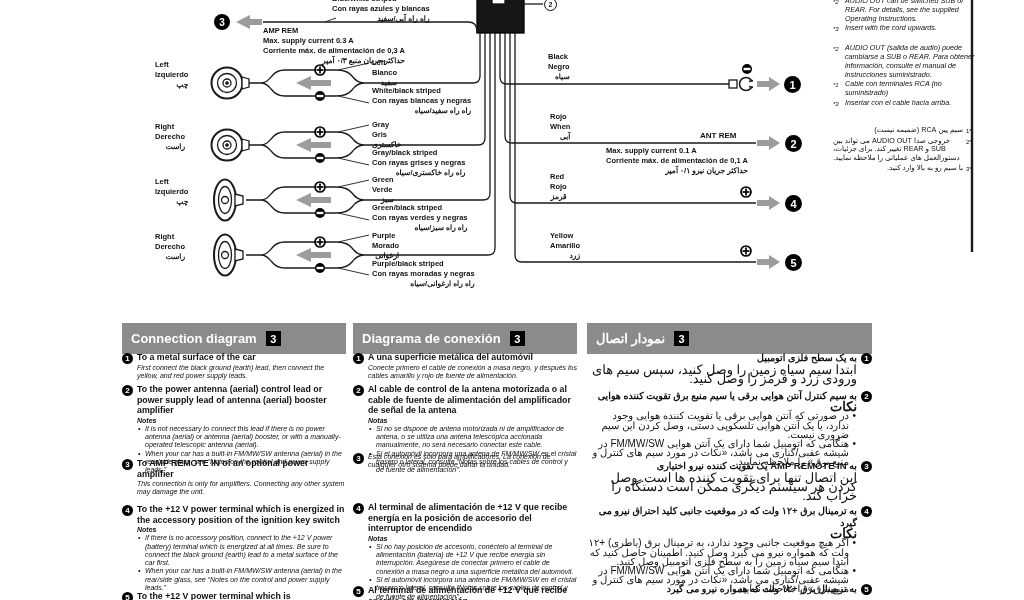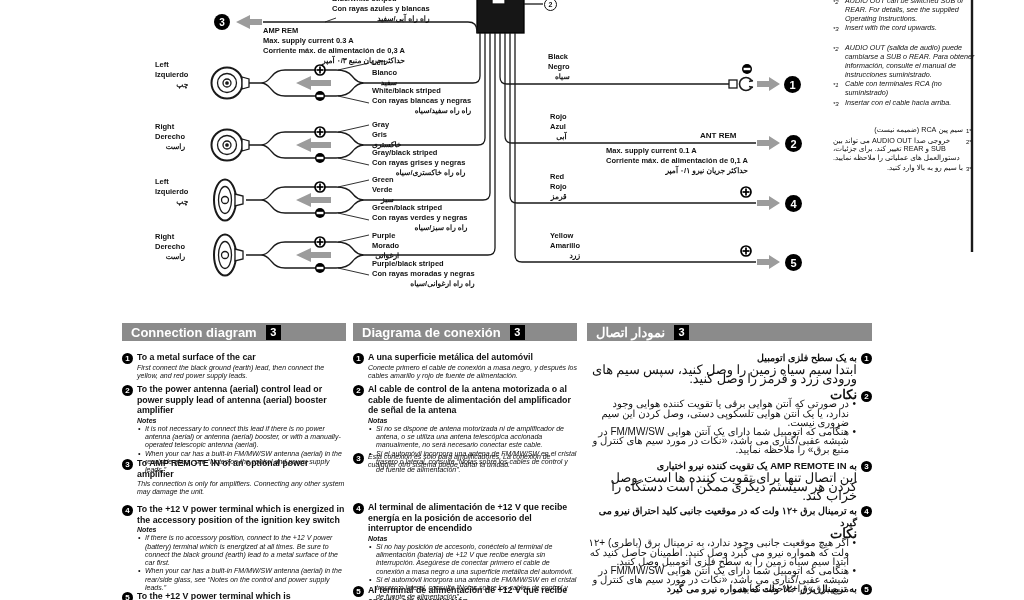--- a/index.html
+++ b/index.html
@@ -15,21 +15,21 @@
           display:flex;align-items:center;justify-content:center;font-weight:bold;}
   
   .fnotes{position:absolute;left:833px;top:-3px;width:142px;}
   .fnote{display:flex;gap:3px;font-size:7.2px;line-height:8.8px;font-style:italic;margin-bottom:1px;}
   .fnote .m{flex:0 0 9px;font-size:6px;padding-top:1px;font-style:italic;}
   .fn-gap1{height:9px;} .fn-gap2{height:16px;}
   .fn-fa{font-style:normal;direction:rtl;text-align:left;}
   .fn-fa .m{font-style:normal;}
   
   .col{position:absolute;top:323px;}
-  .col-header{background:#8b8b8b;color:#fff;font-weight:bold;font-size:13px;height:18px;
+  .col-header{background:#8b8b8b;color:#fff;font-weight:bold;font-size:13px;height:31px;
               display:flex;align-items:center;gap:9px;padding:0 9px;box-sizing:border-box;}
   .hbadge{background:#000;color:#fff;width:15px;height:15px;display:flex;align-items:center;
           justify-content:center;font-size:11px;font-weight:bold;flex:0 0 auto;}
   .li{position:absolute;display:flex;gap:4px;}
   .inum{width:11px;height:11px;border-radius:50%;background:#000;color:#fff;font-size:8px;
         font-weight:bold;display:flex;align-items:center;justify-content:center;flex:0 0 auto;margin-top:1px;}
   .ibody{flex:1;}
   .h{font-weight:bold;font-size:8.8px;line-height:10.5px;}
   .b{font-style:italic;font-size:7px;line-height:8.3px;margin-top:1px;}
   .nt{font-style:italic;font-weight:bold;font-size:7px;line-height:8.3px;margin-top:1px;}
@@ -253,21 +253,21 @@
   <div class="fa-line">راه راه ارغوانی/سیاه</div>
 </div>
 
 <div class="dlabel" style="left:548px;top:52px;">
   <div>Black</div>
     <div>Negro</div>
   <div class="fa-line">سیاه</div>
 </div>
 <div class="dlabel" style="left:550px;top:112px;">
   <div>Rojo</div>
-    <div>Azul</div>
+    <div>When</div>
   <div class="fa-line">آبی</div>
 </div>
 <div class="dlabel" style="left:700px;top:131px;font-size:8px;">ANT REM</div>
 <div class="dlabel" style="left:606px;top:146px;">
   <div>Max. supply current 0.1 A</div>
   <div>Corriente máx. de alimentación de 0,1 A</div>
   <div class="fa-line">حداکثر جریان نیرو ۰/۱ آمپر</div>
 </div>
 <div class="dlabel" style="left:550px;top:172px;">
   <div>Red</div>
@@ -427,20 +427,21 @@
   <div class="li" style="top:29px;width:285px;">
     <span class="inum">1</span>
     <div class="ibody">
         <div class="h">به یک سطح فلزی اتومبیل</div>
       <div class="b">ابتدا سیم سیاه زمین را وصل کنید، سپس سیم های ورودی زرد و قرمز را وصل کنید.</div>
       </div>
   </div>
   <div class="li" style="top:67px;width:285px;">
     <span class="inum">2</span>
     <div class="ibody">
+        <div class="h">به سیم کنترل آنتن هوایی برقی یا سیم منبع برق تقویت کننده هوایی</div>
       <div class="nt">نکات</div>
       <ul class="notes">
           <li>در صورتی که آنتن هوایی برقی یا تقویت کننده هوایی وجود ندارد، یا یک آنتن هوایی تلسکوپی دستی، وصل کردن این سیم ضروری نیست.</li>
         <li>هنگامی که اتومبیل شما دارای یک آنتن هوایی FM/MW/SW در شیشه عقبی/کناری می باشد، «نکات در مورد سیم های کنترل و منبع برق» را ملاحظه نمایید.</li>
         </ul>
       </div>
   </div>
   <div class="li" style="top:137px;width:285px;">
     <span class="inum">3</span>
     <div class="ibody">

